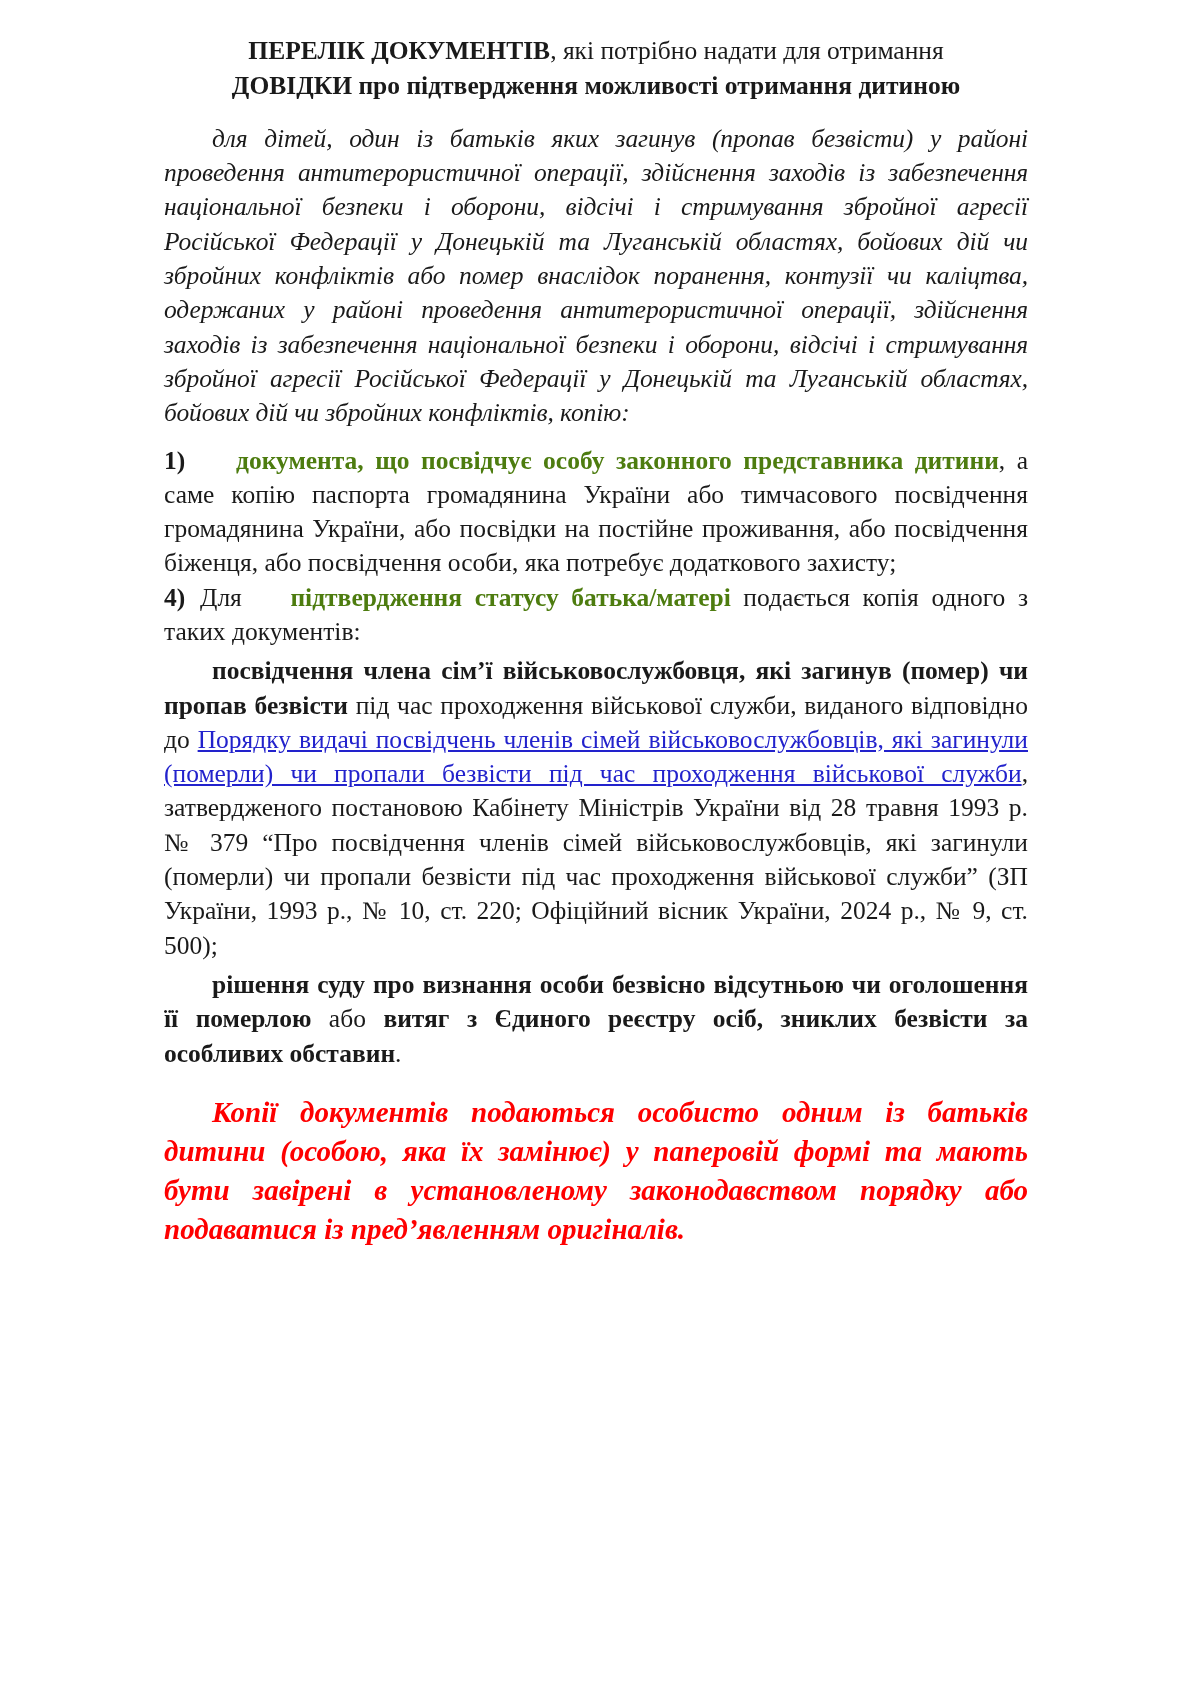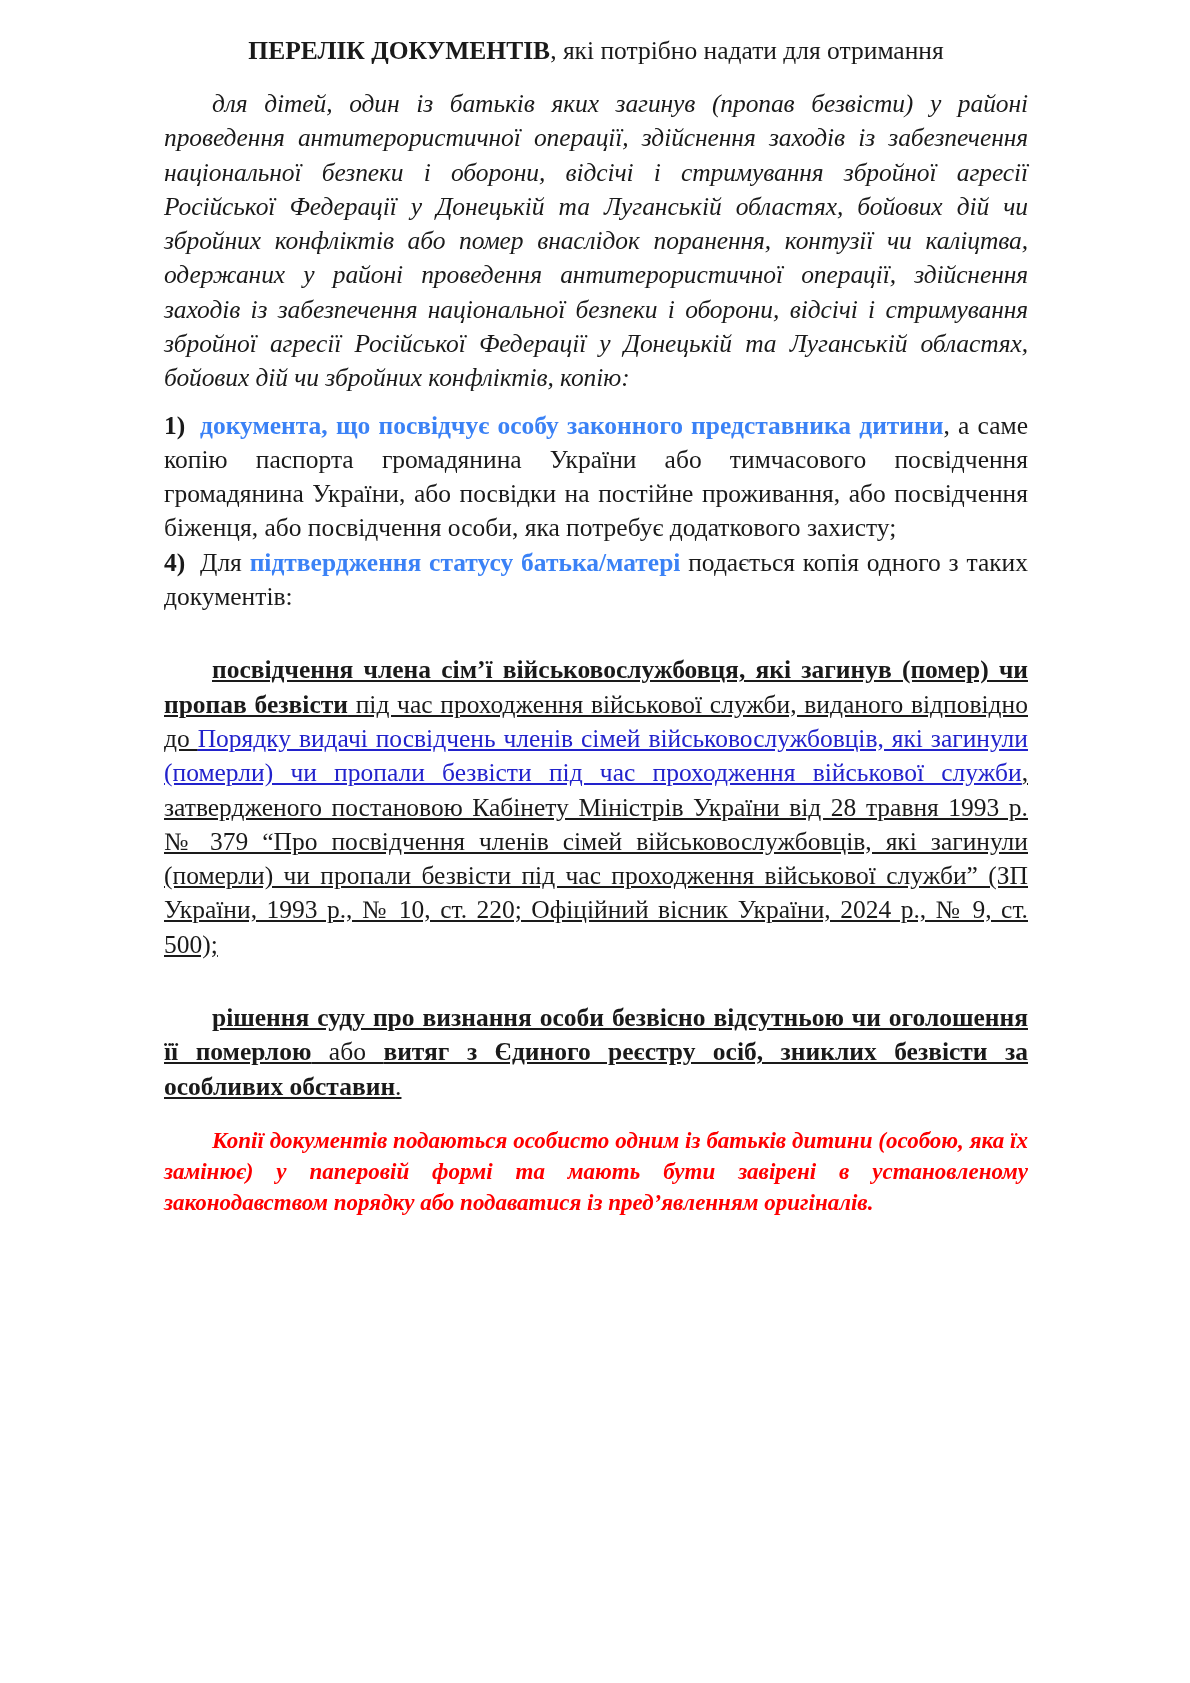--- a/index.html
+++ b/index.html
@@ -53,57 +53,59 @@
   .item-first { margin-top: 13px; }
 
   .num {
     font-weight: bold;
     display: inline-block;
     min-width: 30px;
   }
   .num-sp { display: inline-block; width: 6px; }
 
   .red {
-    color: #3b82f6;
+    color: #4d7c0f;
     font-weight: bold;
+    margin-left: 36px;
   }
   .bold { font-weight: bold; }
 
   .para {
     margin: 0;
     font-size: 25.5px;
     line-height: 1.345;
     text-align: justify;
     text-indent: 48px;
   }
-  .para-gap { margin-top: 39px; text-decoration: underline; }
+  .para-gap { margin-top: 5px; }
 
   .link {
     color: #2222cc;
     text-decoration: underline;
   }
 
   .closing {
     margin: 22px 0 0 0;
-    font-size: 23px;
+    font-size: 29px;
     line-height: 1.345;
     text-align: justify;
     text-indent: 48px;
     font-style: italic;
     font-weight: bold;
     color: #fe0000;
   }
 </style>
 </head>
 <body>
 
 <div class="page">
 
   <h1 class="doc-title">
     <span class="line"><span class="b">ПЕРЕЛІК ДОКУМЕНТІВ</span><span>, які потрібно надати для отримання</span></span>
+    <span class="line"><span class="b">ДОВІДКИ</span><span class="b"> про підтвердження можливості отримання дитиною</span></span>
   </h1>
 
   <p class="intro">для дітей, один із батьків яких загинув (пропав безвісти) у районі проведення антитерористичної операції, здійснення заходів із забезпечення національної безпеки і оборони, відсічі і стримування збройної агресії Російської Федерації у Донецькій та Луганській областях, бойових дій чи збройних конфліктів або помер внаслідок поранення, контузії чи каліцтва, одержаних у районі проведення антитерористичної операції, здійснення заходів із забезпечення національної безпеки і оборони, відсічі і стримування збройної агресії Російської Федерації у Донецькій та Луганській областях, бойових дій чи збройних конфліктів, копію:</p>
 
   <p class="item item-first">
     <span class="num">1)</span><span class="num-sp"></span><span class="red">документа, що посвідчує особу законного представника дитини</span><span>, а саме копію паспорта громадянина України або тимчасового посвідчення громадянина України, або посвідки на постійне проживання, або посвідчення біженця, або посвідчення особи, яка потребує додаткового захисту;</span>
   </p>
 
 
 

